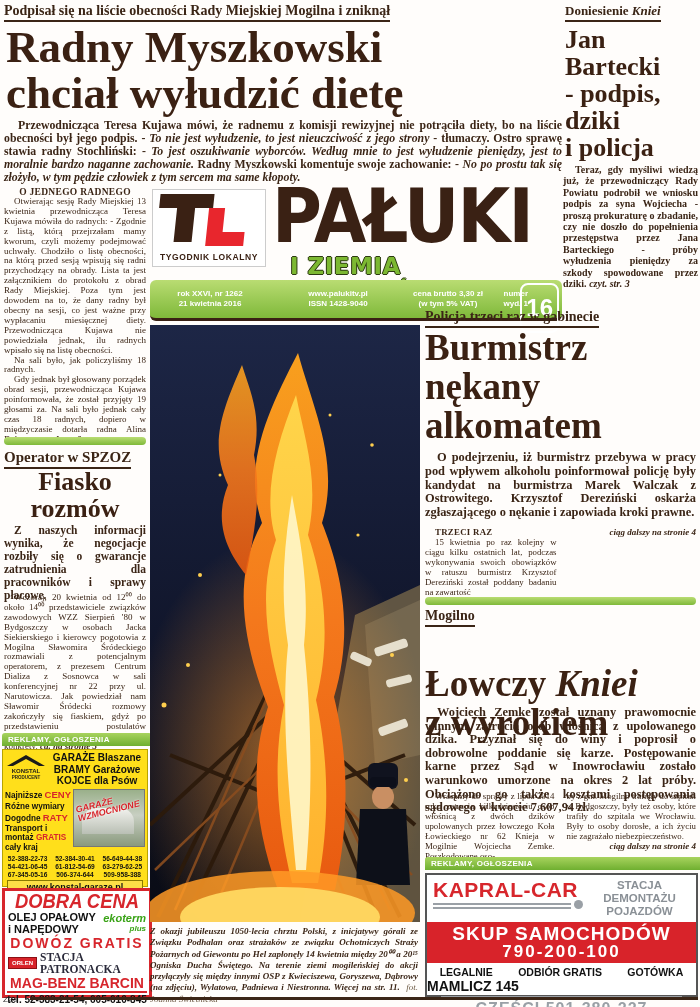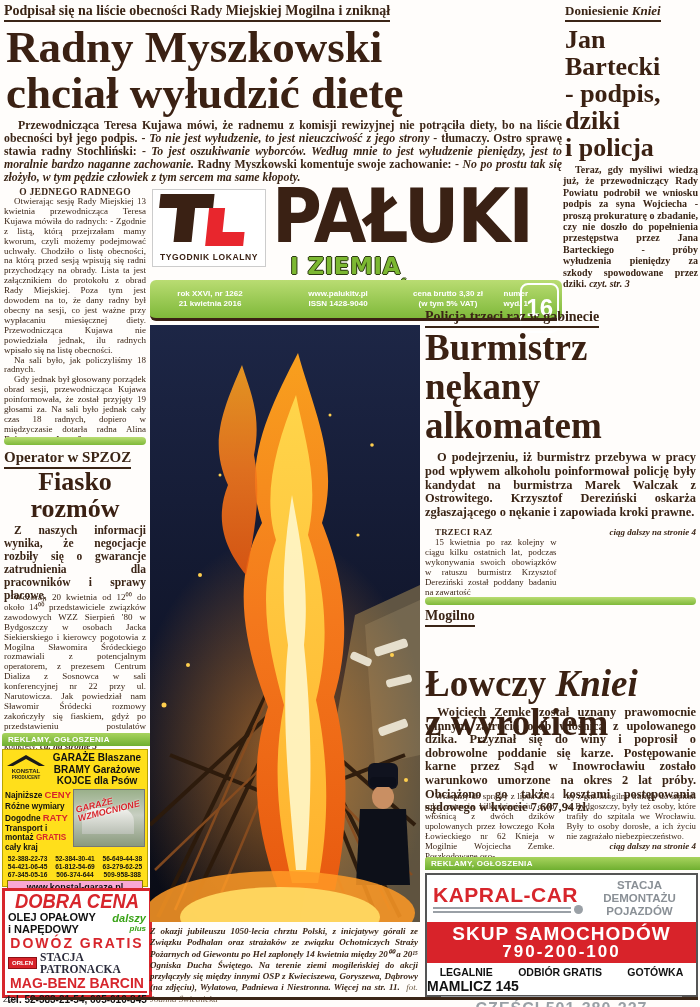--- a/index.html
+++ b/index.html
@@ -112,32 +112,32 @@
       <span class="phone">52-388-22-73</span>
       <span class="phone">52-384-30-41</span>
       <span class="phone">56-649-44-38</span>
       <span class="phone">54-421-06-45</span>
       <span class="phone">61-812-54-69</span>
       <span class="phone">63-279-62-25</span>
       <span class="phone">67-345-05-16</span>
       <span class="phone">506-374-644</span>
       <span class="phone">509-958-388</span>
     </div>
-    <div style="margin:1px 4px;border:1px solid #8a7a00;background:#f9a8d4;text-align:center;font-weight:bold;font-size:9px;line-height:12px;color:#111;">www.konstal-garaze.pl</div>
+    <div style="margin:1px 4px;border:1px solid #8a7a00;background:#fde047;text-align:center;font-weight:bold;font-size:9px;line-height:12px;color:#111;">www.konstal-garaze.pl</div>
   </div>
 
   <div class="abs dobra adsans" style="left:2px;top:888px;width:144px;height:104px;">
     <div class="redtxt" style="font-weight:bold;font-style:italic;font-size:20px;text-align:center;line-height:21px;transform:scaleX(.92);">DOBRA CENA</div>
     <div style="display:flex;align-items:center;padding:0 3px;">
       <div style="font-weight:bold;font-size:11px;line-height:11.5px;color:#111;">
         <div>OLEJ OPAŁOWY</div>
         <div>i NAPĘDOWY</div>
       </div>
       <div style="flex:1;text-align:right;color:#3aa317;font-weight:bold;font-style:italic;font-size:11px;line-height:9px;">
-        <span>dalszy</span><br><span style="font-size:8px;">plus</span>
+        <span>ekoterm</span><br><span style="font-size:8px;">plus</span>
       </div>
     </div>
     <div class="redtxt" style="text-align:center;font-weight:bold;font-size:14px;letter-spacing:2px;line-height:16px;">DOWÓZ GRATIS</div>
     <div style="display:flex;align-items:center;gap:3px;padding:0 3px;">
       <span style="background:#d8232a;color:#fff;font-size:6px;font-weight:bold;padding:2px 3px;border:1px solid #8c0f14;">ORLEN</span>
       <span style="font-family:'Liberation Serif',serif;font-weight:bold;font-size:11.5px;color:#2a2a3a;">STACJA PATRONACKA</span>
     </div>
     <div class="redtxt" style="text-align:center;font-weight:bold;font-size:14px;line-height:16px;">MAG-BENZ BARCIN</div>
     <div style="border-top:2px solid #d7262c;margin:0 2px;text-align:center;font-weight:bold;font-size:10px;line-height:13px;color:#111;">tel. 52-383-21-54, 605-610-845</div>
   </div>
@@ -287,21 +287,21 @@
   <div class="abs twocol" style="left:425px;top:791px;width:271px;gap:12px;">
     <div style="text-indent:10px;">Wracamy do sprawy z lipca 2014 roku zatrucia kilkudziesięciu osób włośnicą z dwóch dzików upolowanych przez łowczego Koła Łowieckiego nr 62 Knieja w Mogilnie Wojciecha Zemke. Poszkodowane oso-</div>
     <div>
       <div>by z gm. Mogilno trafiały do szpitali w Bydgoszczy, były też osoby, które trafiły do szpitala we Wrocławiu. Były to osoby dorosłe, a ich życiu nie zagrażało niebezpieczeństwo.</div>
       <div class="more" style="font-size:9px;">ciąg dalszy na stronie 4</div>
     </div>
   </div>
 
   <div class="abs rekl" style="left:425px;top:857px;width:271px;">REKLAMY, OGŁOSZENIA</div>
   <div class="abs kapral adsans" style="left:425px;top:873px;width:269px;height:120px;">
-    <div style="display:flex;align-items:center;padding:4px 6px 2px 6px;gap:6px;">
+    <div style="display:flex;align-items:flex-start;padding:4px 6px 2px 6px;gap:6px;">
       <div style="width:150px;">
         <div class="redtxt" style="font-weight:bold;font-size:21px;line-height:21px;letter-spacing:.5px;">KAPRAL-CAR</div>
         <div style="display:flex;align-items:center;gap:3px;">
           <div style="flex:1;">
             <div style="height:2px;background:#9aa0a6;margin:2px 0;"></div>
             <div style="height:2px;background:#9aa0a6;"></div>
           </div>
           <div style="width:9px;height:9px;border-radius:50%;background:#9aa0a6;"></div>
         </div>
       </div>

